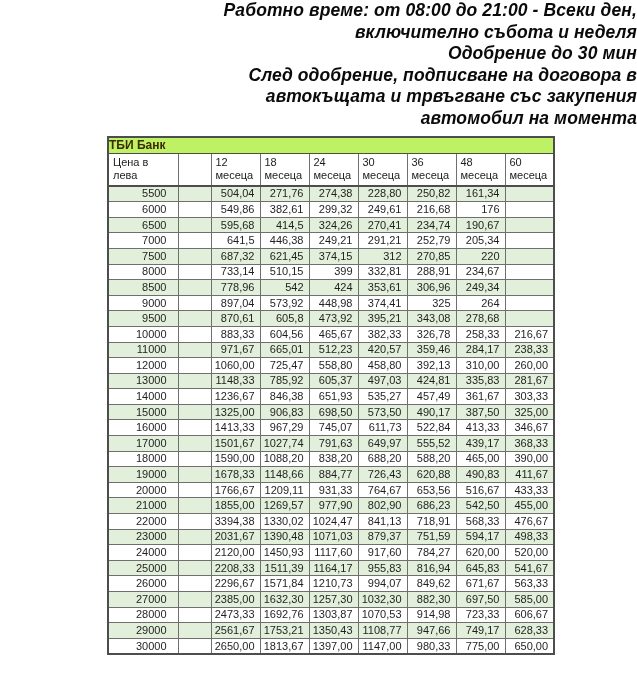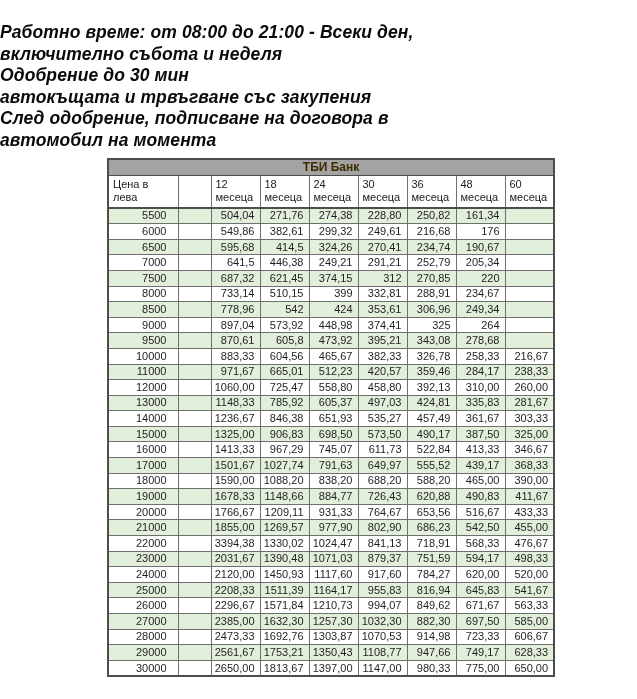--- a/index.html
+++ b/index.html
@@ -1,35 +1,35 @@
 <!DOCTYPE html>
 <html><head>
 <meta charset="utf-8">
 <style>
   html,body{margin:0;padding:0;}
   body{
     width:637px;height:699px;overflow:hidden;background:#ffffff;
     font-family:"Liberation Sans",sans-serif;color:#1c1c1c;position:relative;
   }
   .title-block{
-    padding-top:22px;text-align:left;font-weight:bold;font-style:italic;
+    text-align:right;font-weight:bold;font-style:italic;
     font-size:17.5px;line-height:21.6px;color:#0a0a0a;letter-spacing:0.1px;
   }
   table.finance{
     border-collapse:collapse;table-layout:fixed;
     margin:6px 0 0 107px;width:448px;
     border:2px solid #4d4d4d;
   }
   col.c-price{width:70px;}
   col.c-gap{width:33px;}
   col.c-m{width:49px;}
   th,td{border:1px solid #6f6f6f;overflow:hidden;}
   tr.banner-row th{
-    background:#a3a3a3;color:#3d2b00;font-size:12px;font-weight:bold;
-    height:15px;text-align:center;border:1px solid #4d4d4d;padding:0;
+    background:#bef264;color:#3d2b00;font-size:12px;font-weight:bold;
+    height:15px;text-align:left;border:1px solid #4d4d4d;padding:0;
   }
   tr.colhead-row th{
     background:#ffffff;font-size:11px;font-weight:normal;text-align:left;
     vertical-align:middle;padding:1px 3px 1px 4px;height:29px;
     white-space:pre-line;line-height:13.5px;border-bottom:2px solid #4d4d4d;
   }
   tbody td{
     font-size:11px;height:14.6px;line-height:13px;text-align:right;
     padding:0 5px 0 0;color:#1f1f1f;
   }
@@ -37,22 +37,22 @@
   tbody tr:nth-child(odd){background:#E2EFDA;}
   tbody tr:nth-child(even){background:#ffffff;}
 </style>
 </head>
 <body>
 
 <div class="title-block">
   <div>Работно време: от 08:00 до 21:00 - Всеки ден,</div>
   <div>включително събота и неделя</div>
   <div>Одобрение до 30 мин</div>
+  <div>След одобрение, подписване на договора в</div>
   <div>автокъщата и трвъгване със закупения</div>
-  <div>След одобрение, подписване на договора в</div>
   <div>автомобил на момента</div>
 </div>
 
 <table class="finance">
   <colgroup>
     <col class="c-price">
       <col class="c-gap">
     <col class="c-m">
       <col class="c-m">
       <col class="c-m">

